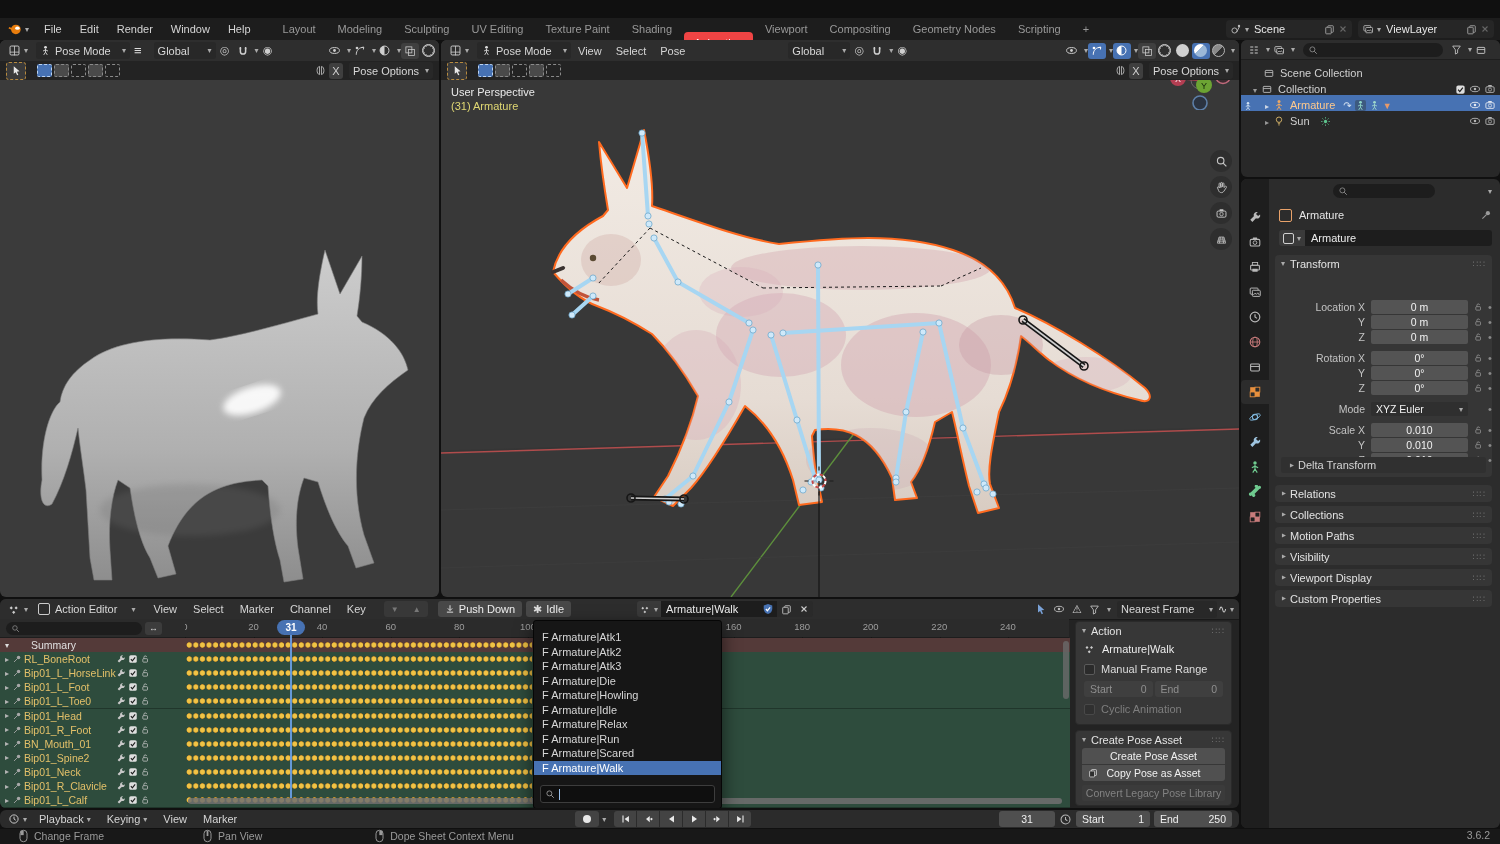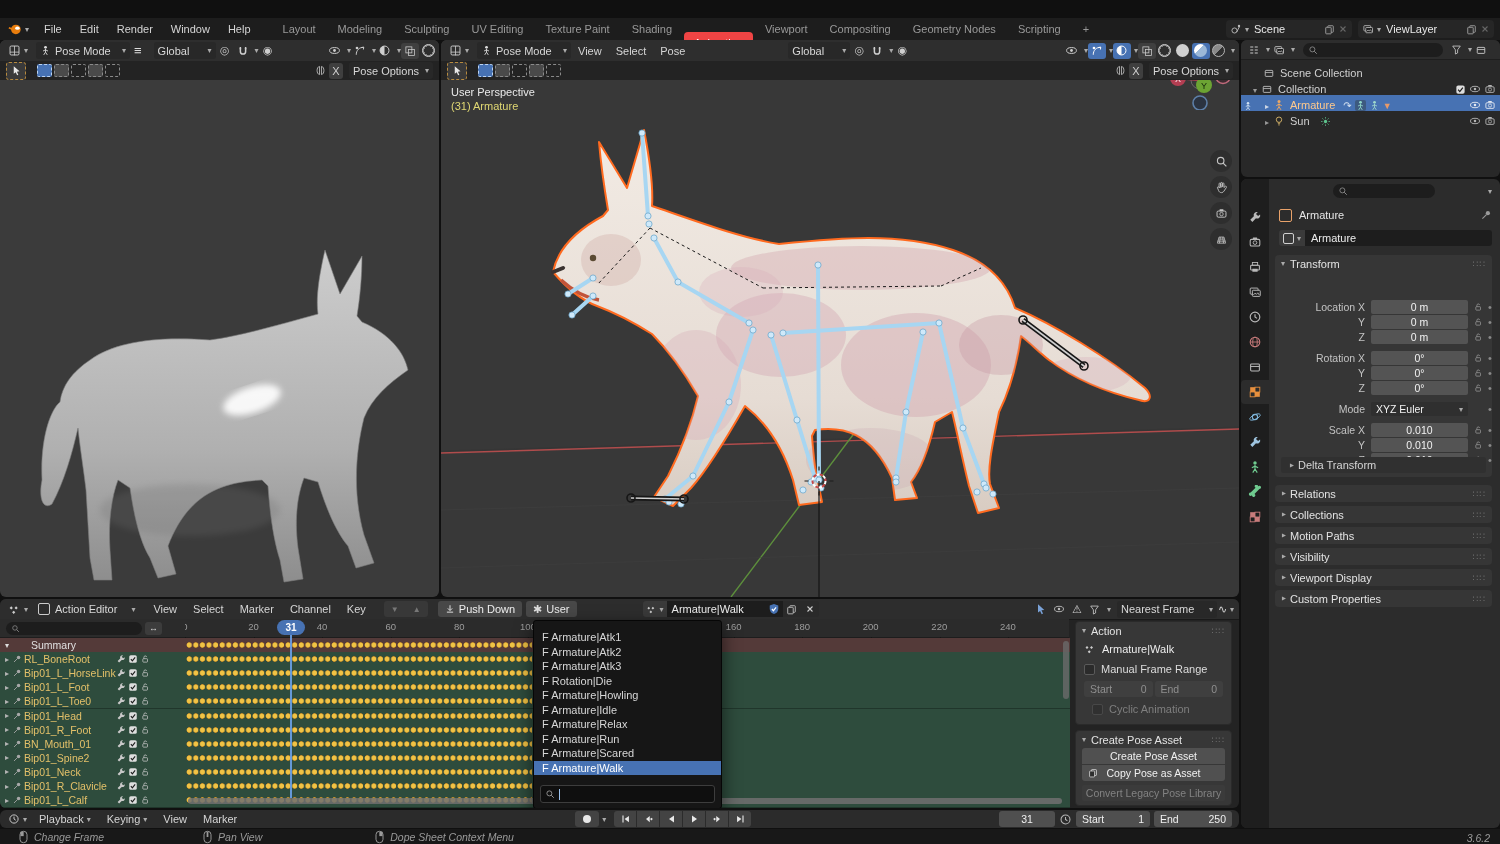--- a/index.html
+++ b/index.html
@@ -66,21 +66,21 @@
   .ddrow.sel{background:#4772b3;color:#fff;}
   
   .sbpanel{position:absolute;left:1075px;width:157px;background:#373737;border-radius:4px;border:1px solid #2a2a2a;box-sizing:border-box;}
   .sbtn{margin:0 6px;height:16px;background:#505050;border-radius:2px;display:flex;align-items:center;justify-content:center;color:#f0f0f0;font-size:10.5px;}
   .sbtn.dis{background:#3b3b3b;color:#828282;}
   .cbx{width:11px;height:11px;background:#2b2b2b;border:1px solid #5a5a5a;border-radius:2px;margin-right:6px;box-sizing:border-box;}
   
   #timeline{background:#2b2b2b;}
   .tpbtn{width:22px;height:16px;background:#434343;display:flex;align-items:center;justify-content:center;color:#e8e8e8;}
   .field{background:#4f4f4f;border-radius:3px;height:16px;display:flex;align-items:center;color:#f0f0f0;font-size:10.5px;}
-  #statusbar{left:0;top:829px;width:1500px;height:15px;background:#181818;color:#9a9a9a;display:flex;align-items:flex-end;font-size:10.5px;font-style:italic;}
+  #statusbar{left:0;top:829px;width:1500px;height:15px;background:#181818;color:#9a9a9a;display:flex;align-items:flex-start;font-size:10.5px;}
   svg.ic{display:block;}
 </style>
 </head>
 <body>
 
 <svg width="0" height="0" style="position:absolute">
   <defs>
     <symbol id="s-eye" viewBox="0 0 16 16">
         <ellipse cx="8" cy="8" rx="6" ry="3.6" fill="none" stroke="currentColor" stroke-width="1.2"></ellipse>
         <circle cx="8" cy="8" r="1.7" fill="currentColor"></circle>
@@ -1011,21 +1011,21 @@
           <span style="color:#777;font-size:8px">▲</span>
         </span>
       <span class="dsbtn" style="margin-left:10px">
         <svg class="ic" width="10" height="10" viewBox="0 0 16 16" style="color:#ddd;margin-right:4px">
             <path d="M8 2v8M4.5 7L8 10.5 11.5 7M3 13h10" stroke="currentColor" stroke-width="1.6" fill="none"></path>
           </svg>
         <span>Push Down</span>
       </span>
       <span class="dsbtn">
         <span style="color:#ddd;margin-right:4px">✱</span>
-        <span>User</span>
+        <span>Idle</span>
       </span>
 
       <span class="fx" style="margin-left:66px">
         <span class="fx" style="background:#3a3a3a;height:16px;border-radius:3px 0 0 3px;padding:0 3px">
           <svg class="ic" width="11" height="11" viewBox="0 0 16 16" style="color:#ccc">
               <path d="M4 4l2 2-2 2-2-2zM10 4l2 2-2 2-2-2zM7 9.5l2 2-2 2-2-2z" fill="currentColor"></path>
             </svg>
           <span class="cv">▾</span>
         </span>
         <span class="fx" style="background:#1d1d1d;height:16px;width:88px;padding:0 5px;color:#ececec">Armature|Walk</span>
@@ -1342,21 +1342,21 @@
       <div class="fx" style="margin:6px 8px 0;gap:2px">
         <span class="field" style="flex:1;background:#3f3f3f;color:#8f8f8f;justify-content:space-between;padding:0 6px">
           <span>Start</span>
             <span>0</span>
         </span>
         <span class="field" style="flex:1;background:#3f3f3f;color:#8f8f8f;justify-content:space-between;padding:0 6px">
           <span>End</span>
             <span>0</span>
         </span>
       </div>
-      <div class="fx" style="margin:6px 16px 0">
+      <div class="fx" style="margin:6px 8px 0">
         <span class="cbx" style="opacity:.5"></span>
         <span style="color:#7e7e7e">Cyclic Animation</span>
       </div>
     </div>
 
     <div class="sbpanel" style="top:131px;height:76px">
       <div class="phead">
         <span class="cv" style="margin:0 5px 0 0">▾</span>
           <span>Create Pose Asset</span>
         <span class="grip">∷∷</span>
@@ -1369,21 +1369,21 @@
         <span>Copy Pose as Asset</span>
       </div>
       <div class="sbtn dis" style="margin-top:4px">Convert Legacy Pose Library</div>
     </div>
 
     <div class="abs" style="left:533px;top:21px;width:187px;height:187px;background:#161616;border:1px solid #060606;border-radius:3px;box-shadow:0 6px 18px rgba(0,0,0,.6);z-index:5">
       <div id="action-items" style="padding-top:9px">
           <div class="ddrow">F Armature|Atk1</div>
           <div class="ddrow">F Armature|Atk2</div>
           <div class="ddrow">F Armature|Atk3</div>
-          <div class="ddrow">F Rotation|Die</div>
+          <div class="ddrow">F Armature|Die</div>
           <div class="ddrow">F Armature|Howling</div>
           <div class="ddrow">F Armature|Idle</div>
           <div class="ddrow">F Armature|Relax</div>
           <div class="ddrow">F Armature|Run</div>
           <div class="ddrow">F Armature|Scared</div>
           <div class="ddrow sel">F Armature|Walk</div>
         </div>
       <div class="fx" style="position:absolute;left:6px;right:6px;bottom:5px;height:16px;background:#0f0f0f;border:1px solid #3d3d3d;border-radius:3px;padding:0 4px">
         <svg class="ic" width="10" height="10" style="color:#999">
             <use href="#s-mag"></use>

